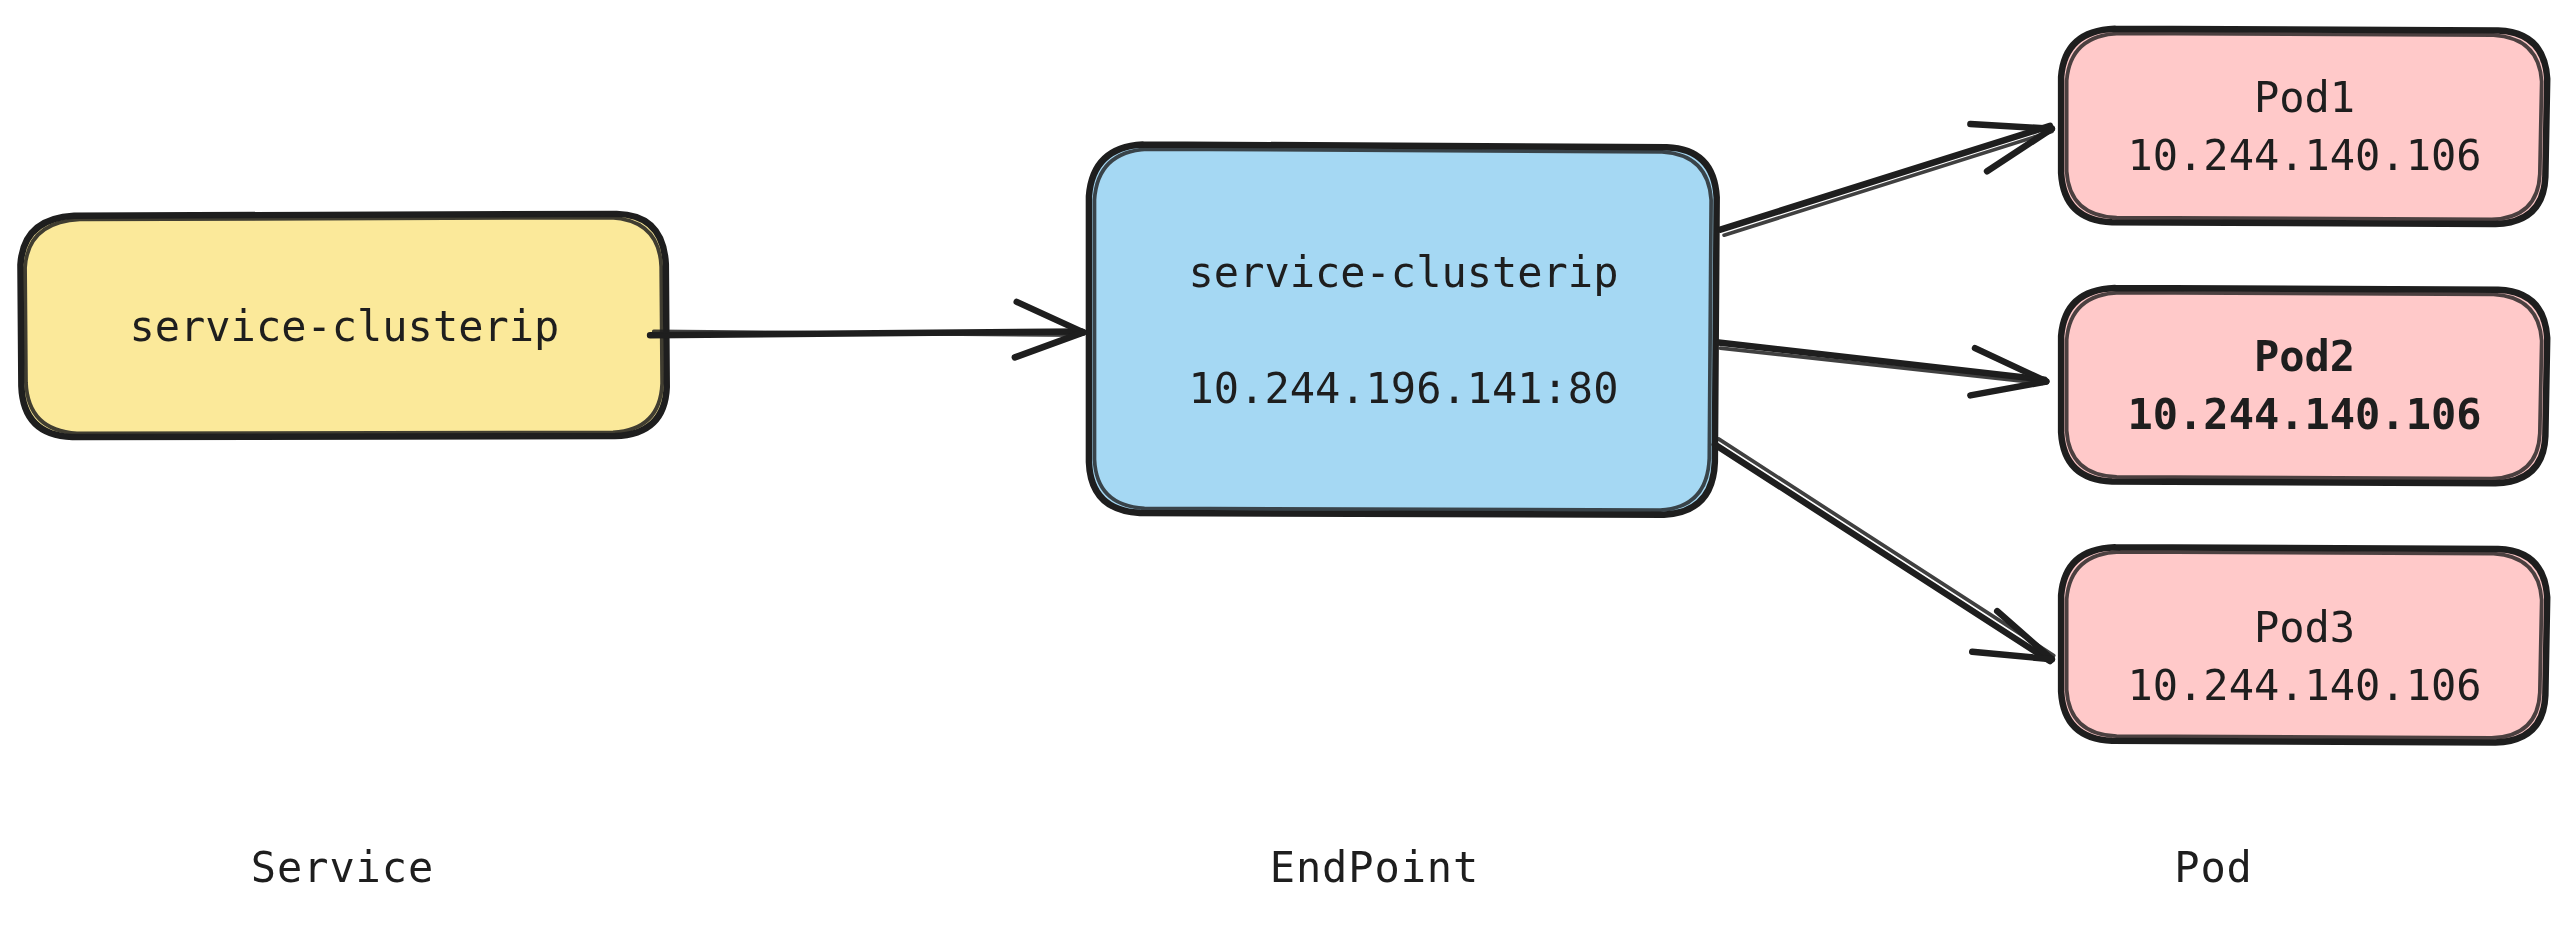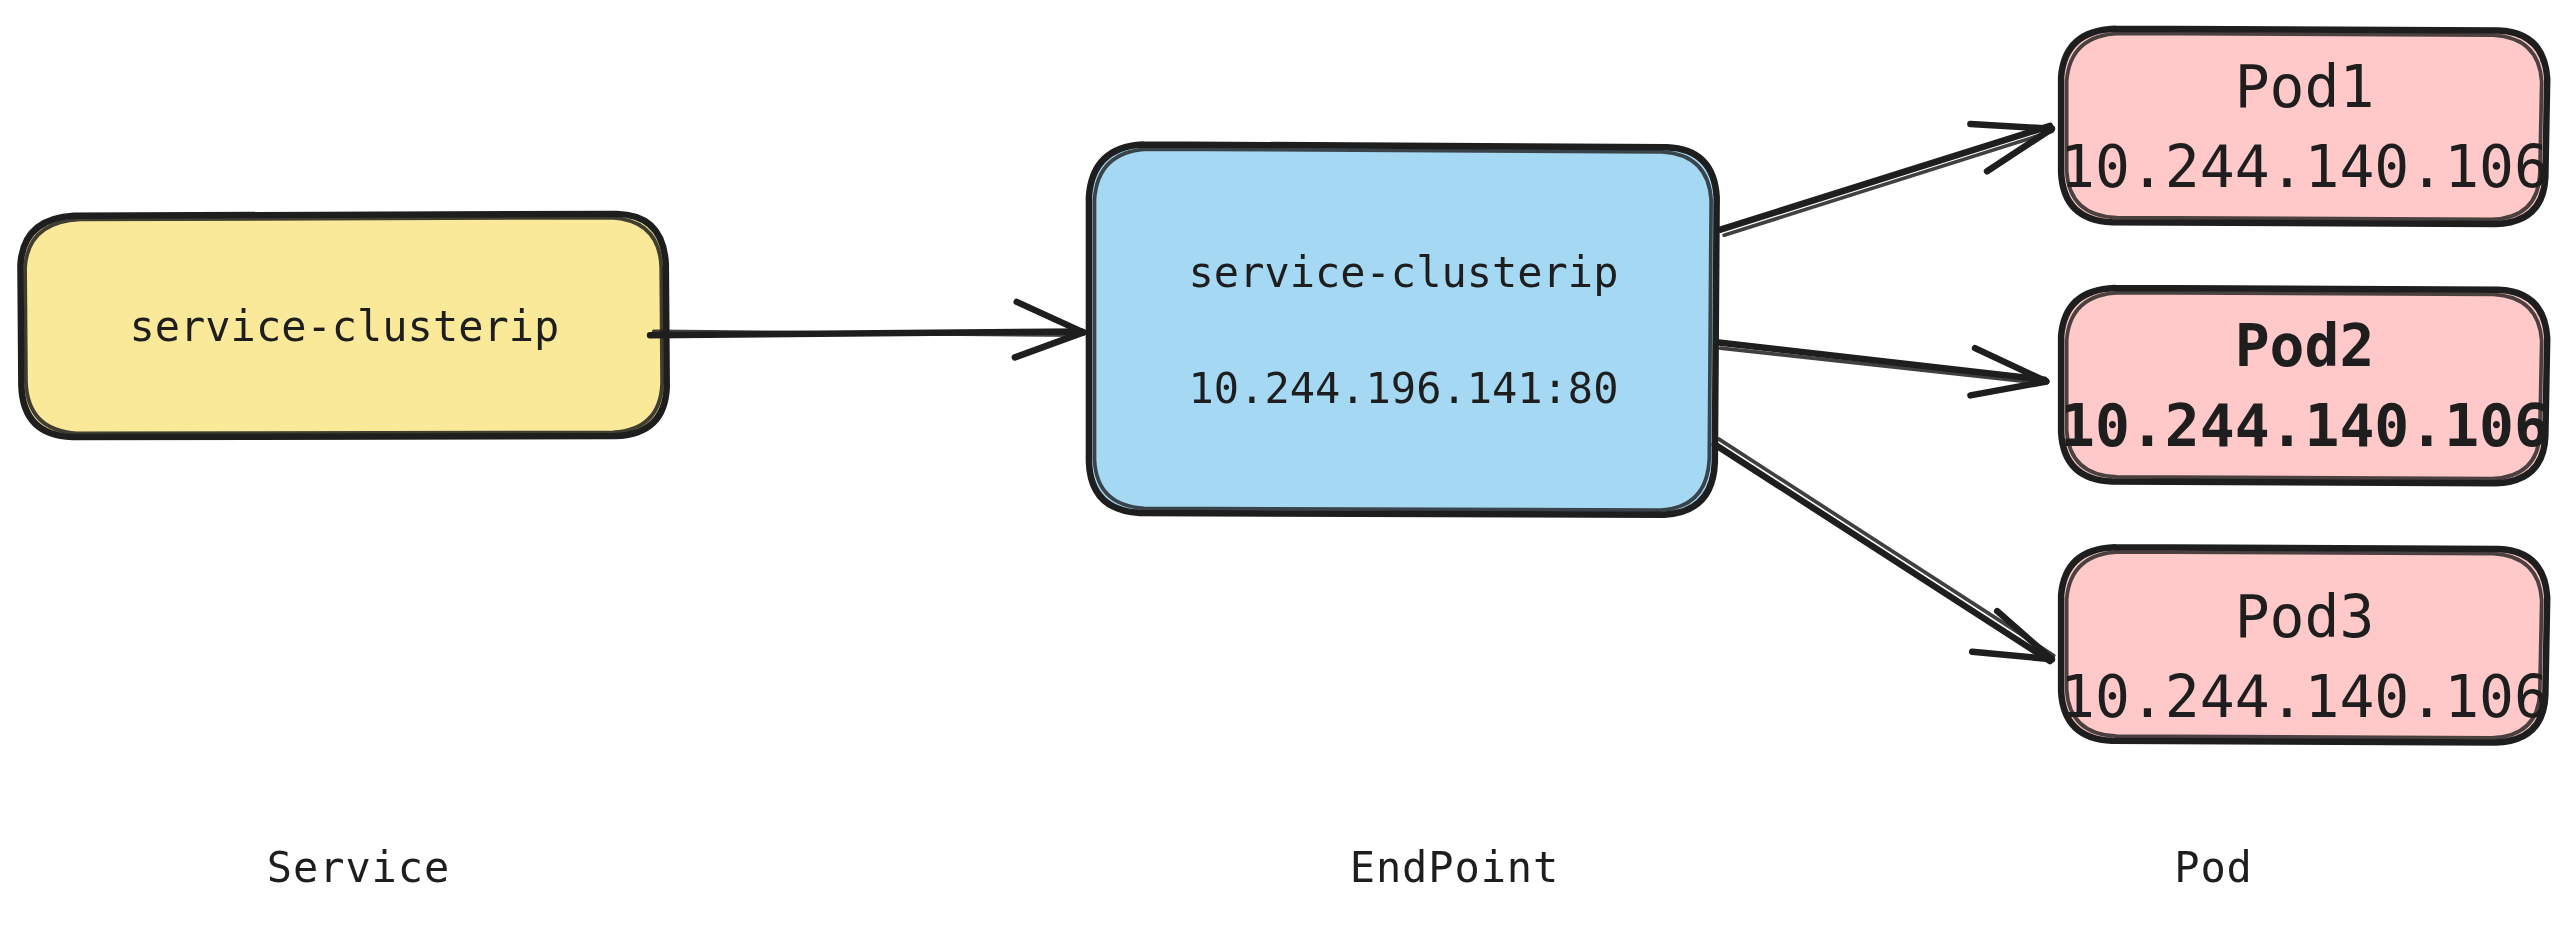--- a/index.html
+++ b/index.html
@@ -57,38 +57,38 @@
     left: 1088px;
     top: 144px;
     width: 631px;
     height: 374px;
     font-size: 42px;
   }
   
   .pod-label {
     width: 489px;
     height: 198px;
-    font-size: 58px;
+    font-size: 42px;
     left: 2060px;
   }
   #pod-node-label-0 { top: 28px; }
   #pod-node-label-1 { top: 287px; font-weight: bold; }
   #pod-node-label-2 { top: 546px; margin-top: 12px; }
 
   .column-caption {
     position: absolute;
     text-align: center;
     color: #1e1e1e;
     font-family: "DejaVu Sans Mono", monospace;
     font-size: 42px;
     letter-spacing: 0.9px;
     pointer-events: none;
   }
-  #caption-service  { left:   0px; top: 843px; width: 685px; margin-left: 16px; }
-  #caption-endpoint { left: 1112px; top: 843px; width: 685px; }
+  #caption-service  { left:   0px; top: 843px; width: 685px; }
+  #caption-endpoint { left: 1032px; top: 843px; width: 685px; }
   #caption-pod      { left: 1954px; top: 843px; width: 519px; }
 </style>
 </head>
 <body>
 
 <div id="canvas">
 
   <svg id="sketch" viewBox="0 0 2782 1012" xmlns="http://www.w3.org/2000/svg">
 
     <g>

